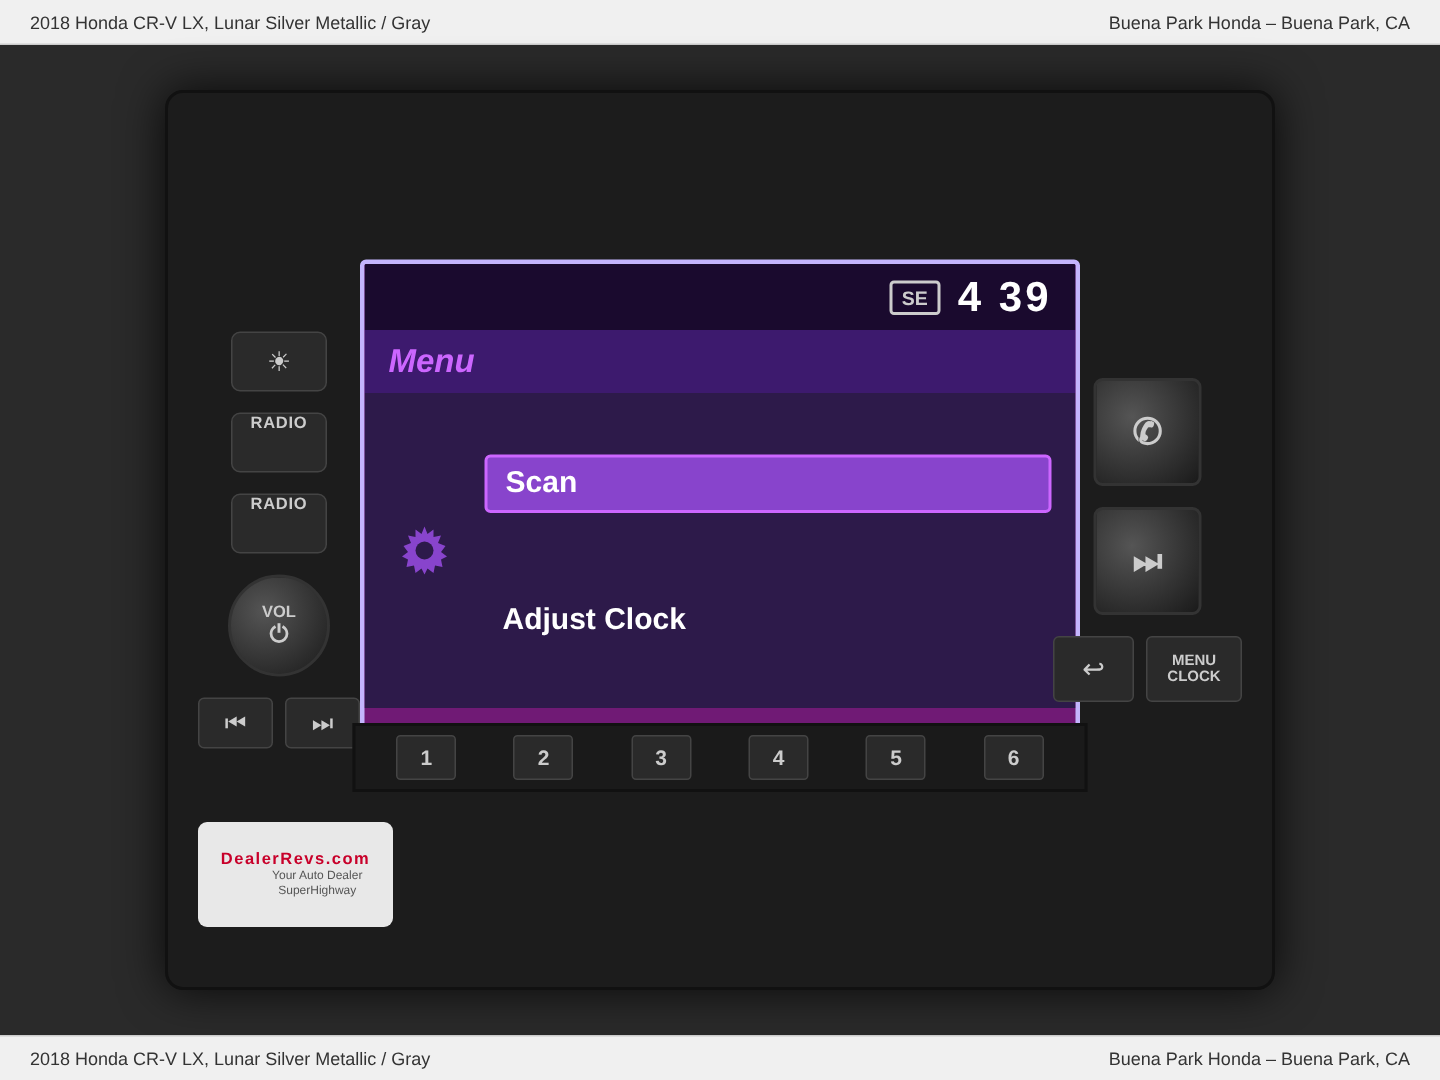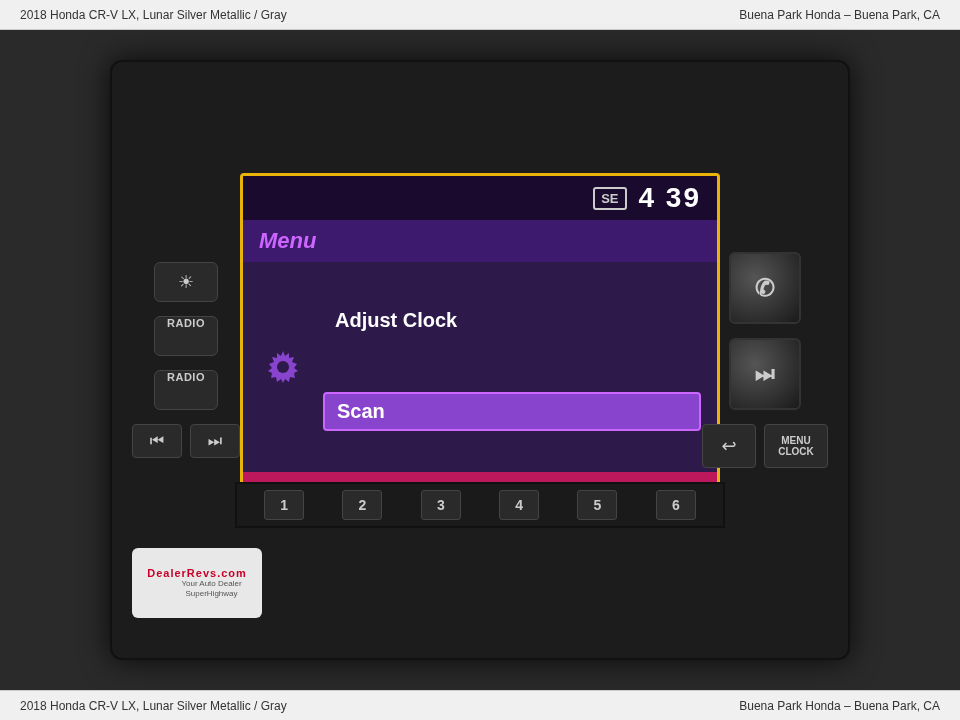--- a/index.html
+++ b/index.html
@@ -87,22 +87,22 @@
       display: flex;
       flex-direction: column;
       gap: 14px;
       align-items: center;
     }
 
     
     .screen {
       width: 480px;
       height: 340px;
-      background: #be185d;
-      border: 3px solid #eab308;
+      background: #701a75;
+      border: 3px solid #c4b5fd;
       border-radius: 4px;
       overflow: hidden;
       position: absolute;
       left: 50%;
       top: 50%;
       transform: translate(-50%, -55%);
     }
 
     
     .screen-top {
@@ -392,20 +392,24 @@
 
     <div class="left-controls">
       <div class="brightness-btn">
         <span>☀</span>
       </div>
       <div class="ctrl-btn">
         <span>RADIO</span>
       </div>
       <div class="ctrl-btn">
         <span>RADIO</span>
+      </div>
+      <div class="ctrl-btn-round">
+        <span style="font-size:11px;font-weight:bold;color:#ccc">VOL</span>
+        <span style="font-size:16px;color:#ccc">⏻</span>
       </div>
       <div class="left-bottom-row">
         <div class="ctrl-btn-small">
           <span>⏮</span>
         </div>
         <div class="ctrl-btn-small">
           <span>⏭</span>
         </div>
       </div>
     </div>
@@ -422,25 +426,25 @@
       <div class="screen-menu-items">
         <div class="gear-area">
           <svg class="gear-icon-svg" viewBox="0 0 100 100">
             <path d="M50,30 a20,20 0 1,0 0.001,0 Z" fill="#8844cc" opacity="0"></path>
             <circle cx="50" cy="50" r="14" fill="#7733bb"></circle>
             <path d="M50,18 L54,28 L62,22 L62,32 L72,30 L68,40 L78,44 L72,52 L80,58 L72,62 L74,72 L64,70 L62,80 L54,74 L50,82 L46,74 L38,80 L36,70 L26,72 L28,62 L20,58 L28,52 L22,44 L32,40 L28,30 L38,32 L38,22 L46,28 Z" fill="#8844cc"></path>
             <circle cx="50" cy="50" r="12" fill="#2d1a4a"></circle>
           </svg>
         </div>
         <div class="menu-items-list">
+          <div class="menu-item selected">
+            <span>Scan</span>
+          </div>
           <div class="menu-item normal">
             <span>Adjust Clock</span>
-          </div>
-          <div class="menu-item selected">
-            <span>Scan</span>
           </div>
         </div>
       </div>
     </div>
 
     <div class="preset-row">
       <div class="preset-btn">
           <span>1</span>
         </div>
       <div class="preset-btn">

